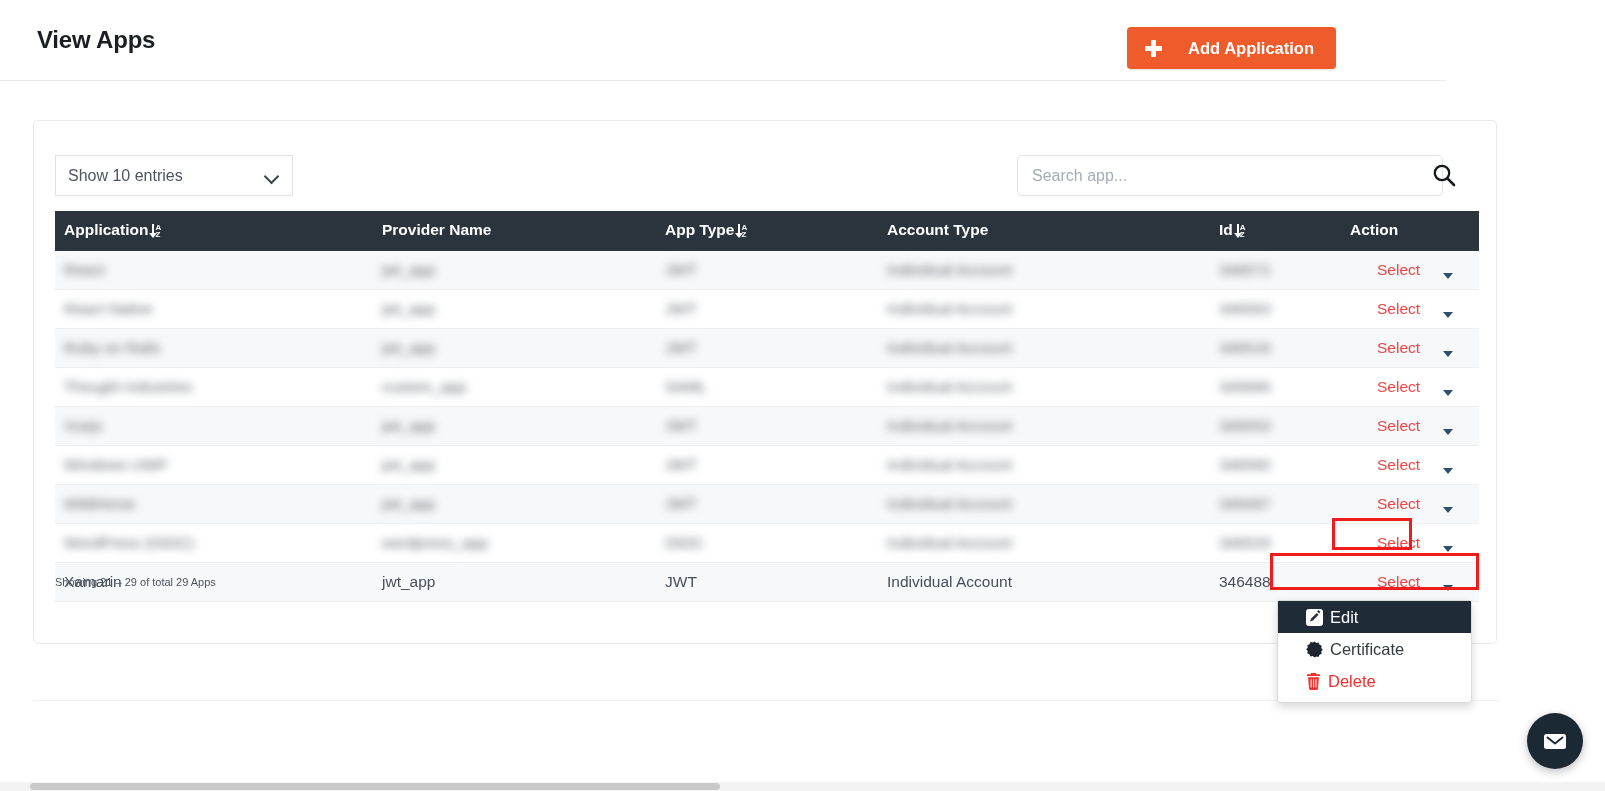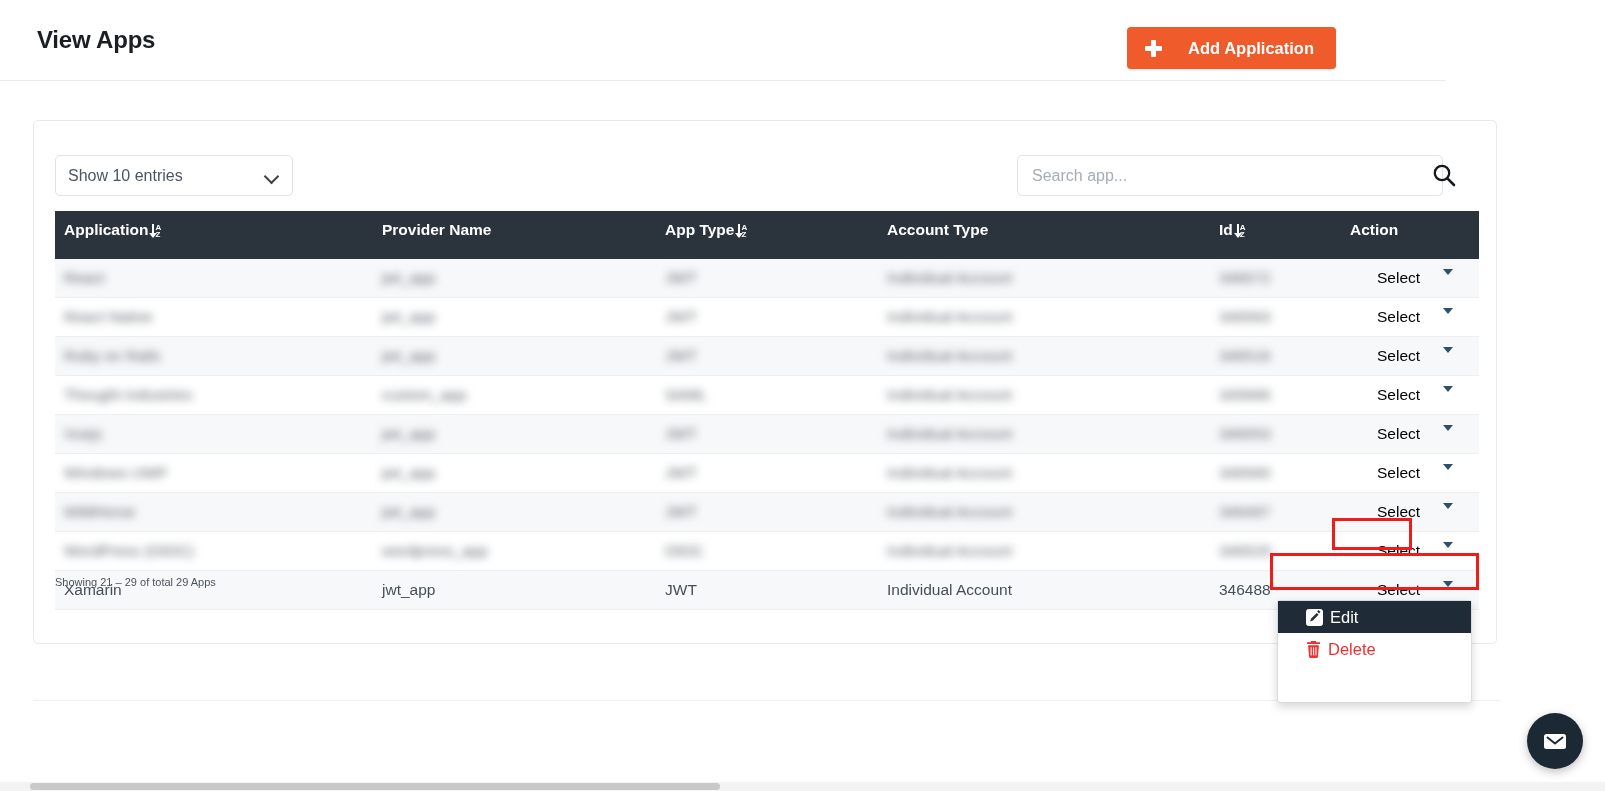--- a/index.html
+++ b/index.html
@@ -71,21 +71,21 @@
     border: 1px solid #e7e9ec;
     border-radius: 5px;
   }
 
   
   .entries-select {
     position: absolute;
     left: 21px; top: 34px;
     width: 238px; height: 41px;
     border: 1px solid #dfe2e6;
-    border-radius: 5px;
+    border-radius: 0;
     background: #ffffff;
     color: #4d5561;
     font-size: 16px;
     font-family: "Liberation Sans", sans-serif;
     padding: 0 12px;
     -webkit-appearance: none;
     appearance: none;
     cursor: pointer;
   }
   .entries-caret {
@@ -123,21 +123,21 @@
 
   
   .table-wrap { position: absolute; left: 21px; top: 90px; width: 1424px; }
   table.apps { border-collapse: collapse; width: 1424px; table-layout: fixed; }
   table.apps thead th {
     background: #2b343d;
     color: #ffffff;
     font-size: 15.5px;
     font-weight: bold;
     text-align: left;
-    padding: 10px 0 20px 9px;
+    padding: 10px 0 12px 9px;
     height: 34px;
     white-space: nowrap;
   }
   table.apps tbody td {
     font-size: 15.5px;
     color: #454f5b;
     padding: 10px 0 10px 9px;
     height: 34px;
     border-bottom: 1px solid #eceef0;
     white-space: nowrap;
@@ -181,25 +181,25 @@
     font-size: 8px;
     line-height: 7px;
     margin-left: 1px;
     font-weight: bold;
     color: #ffffff;
   }
 
   .blurred { filter: blur(4.2px); color: #5d646c; }
 
   .select-link {
-    color: #000000;
+    color: #ef4444;
     font-size: 15.5px;
     cursor: pointer;
     display: inline-flex;
-    align-items: flex-start;
+    align-items: flex-end;
     gap: 23px;
     padding-left: 27px;
   }
   .select-caret {
     width: 0; height: 0;
     border-left: 5px solid transparent;
     border-right: 5px solid transparent;
     border-top: 6px solid #2f4f6e;
   }
 
@@ -473,20 +473,28 @@
     <div class="dd-item active">
       <span class="dd-icon">
         <svg width="17" height="17" viewBox="0 0 17 17">
           <rect x="0.5" y="0.5" width="16" height="16" rx="2" fill="#ffffff" stroke="#ffffff"></rect>
           <path d="M4 12.4l1.1-2.9 5.6-5.6 1.9 1.9-5.6 5.6z" fill="#2b343d"></path>
           <path d="M11.1 2.6l1.5-1.5 1.9 1.9-1.5 1.5z" fill="#2b343d"></path>
         </svg>
       </span>
       <span>Edit</span>
     </div>
+    <div class="dd-item">
+      <span class="dd-icon">
+        <svg width="17" height="17" viewBox="0 0 20 20">
+          <path fill="#1d2630" d="M10 0.6l2.1 1.8 2.7-0.6 1.1 2.6 2.6 1.1-0.6 2.7 1.8 2.1-1.8 2.1 0.6 2.7-2.6 1.1-1.1 2.6-2.7-0.6L10 19.4l-2.1-1.8-2.7 0.6-1.1-2.6-2.6-1.1 0.6-2.7L0.3 9.7l1.8-2.1-0.6-2.7 2.6-1.1 1.1-2.6 2.7 0.6z"></path>
+        </svg>
+      </span>
+      <span>Certificate</span>
+    </div>
     <div class="dd-item danger">
       <span class="dd-icon">
         <svg width="15" height="17" viewBox="0 0 15 17">
           <path fill="#f0302f" d="M5.2 0h4.6l0.8 1.3H14v1.8H1V1.3h3.4z"></path>
           <path fill="#f0302f" d="M2.1 4.2h10.8l-0.9 11.4a1.4 1.4 0 0 1-1.4 1.3H4.4a1.4 1.4 0 0 1-1.4-1.3z"></path>
           <rect x="4.6" y="6.2" width="1.1" height="8.2" fill="#ffffff"></rect>
           <rect x="7" y="6.2" width="1.1" height="8.2" fill="#ffffff"></rect>
           <rect x="9.4" y="6.2" width="1.1" height="8.2" fill="#ffffff"></rect>
         </svg>
       </span>

